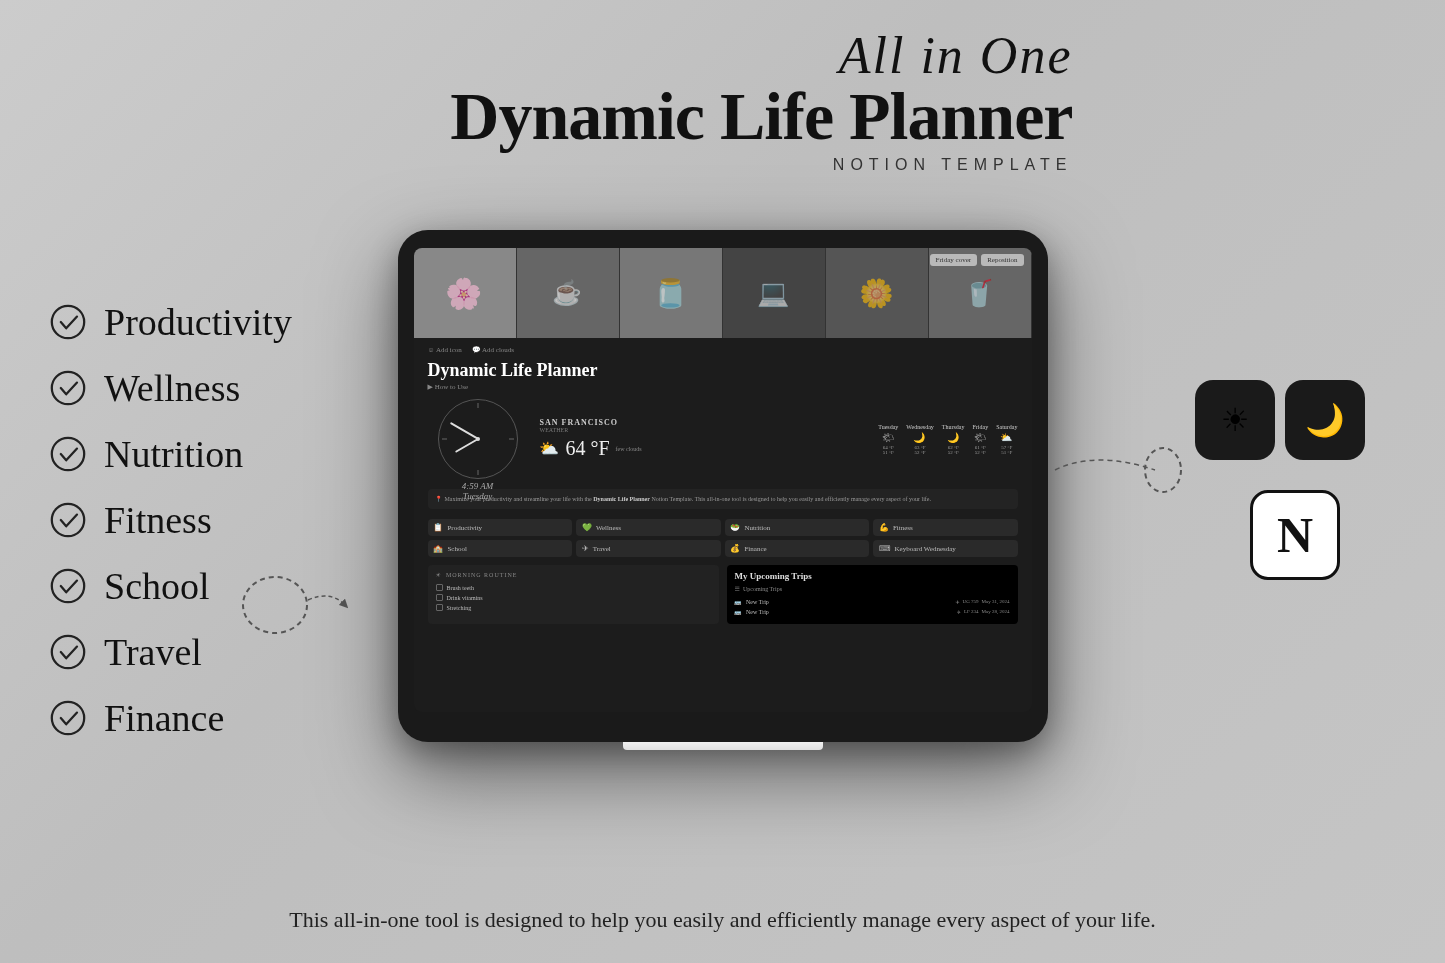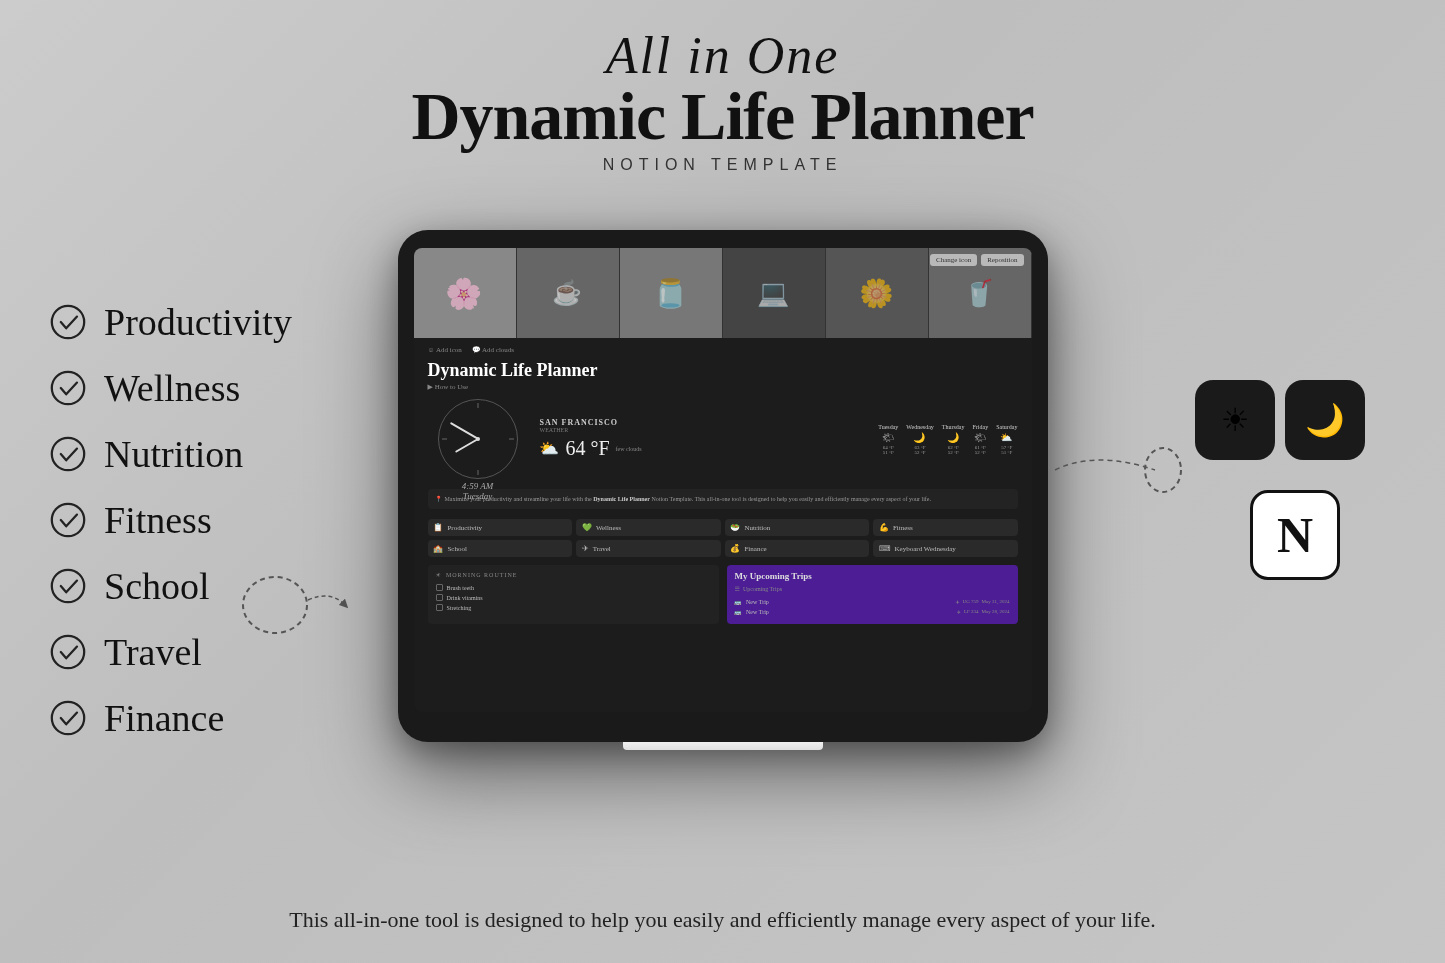--- a/index.html
+++ b/index.html
@@ -20,21 +20,21 @@
       inset: 0;
       background: linear-gradient(135deg, #cccccc 0%, #bebebe 40%, #c5c5c5 100%);
     }
 
     
     .header {
       position: absolute;
       top: 30px;
       left: 50%;
       transform: translateX(-50%);
-      text-align: center;
+      text-align: right;
       width: 700px;
     }
 
     .title-cursive {
       font-family: 'Brush Script MT', cursive, Georgia;
       font-size: 52px;
       color: #111;
       font-style: italic;
       line-height: 1;
       letter-spacing: 2px;
@@ -353,21 +353,21 @@
 
     .routine-checkbox {
       width: 7px;
       height: 7px;
       border: 1px solid #666;
       border-radius: 1px;
       flex-shrink: 0;
     }
 
     .trips-widget {
-      background: #4c1d95;
+      background: #000000;
       border-radius: 4px;
       padding: 6px 8px;
     }
 
     .trips-title {
       font-size: 9px;
       color: #ddd;
       margin-bottom: 4px;
       font-weight: 600;
     }
@@ -587,21 +587,21 @@
         <div class="cover-photo photo-laptop">
           <div class="cover-photo-inner" style="font-size:26px;">💻</div>
         </div>
         <div class="cover-photo photo-flower">
           <div class="cover-photo-inner" style="font-size:28px;">🌼</div>
         </div>
         <div class="cover-photo photo-glass">
           <div class="cover-photo-inner" style="font-size:26px;">🥤</div>
         </div>
         <div class="cover-buttons">
-          <span class="cover-btn">Change icon</span>
+          <span class="cover-btn">Friday cover</span>
           <span class="cover-btn">Reposition</span>
         </div>
       </div>
 
       <div class="notion-content">
         <div class="notion-top-bar">
           <span>☺ <span>Add icon</span></span>
           <span>💬 <span>Add clouds</span></span>
         </div>
         <div class="notion-title">Dynamic Life Planner</div>

